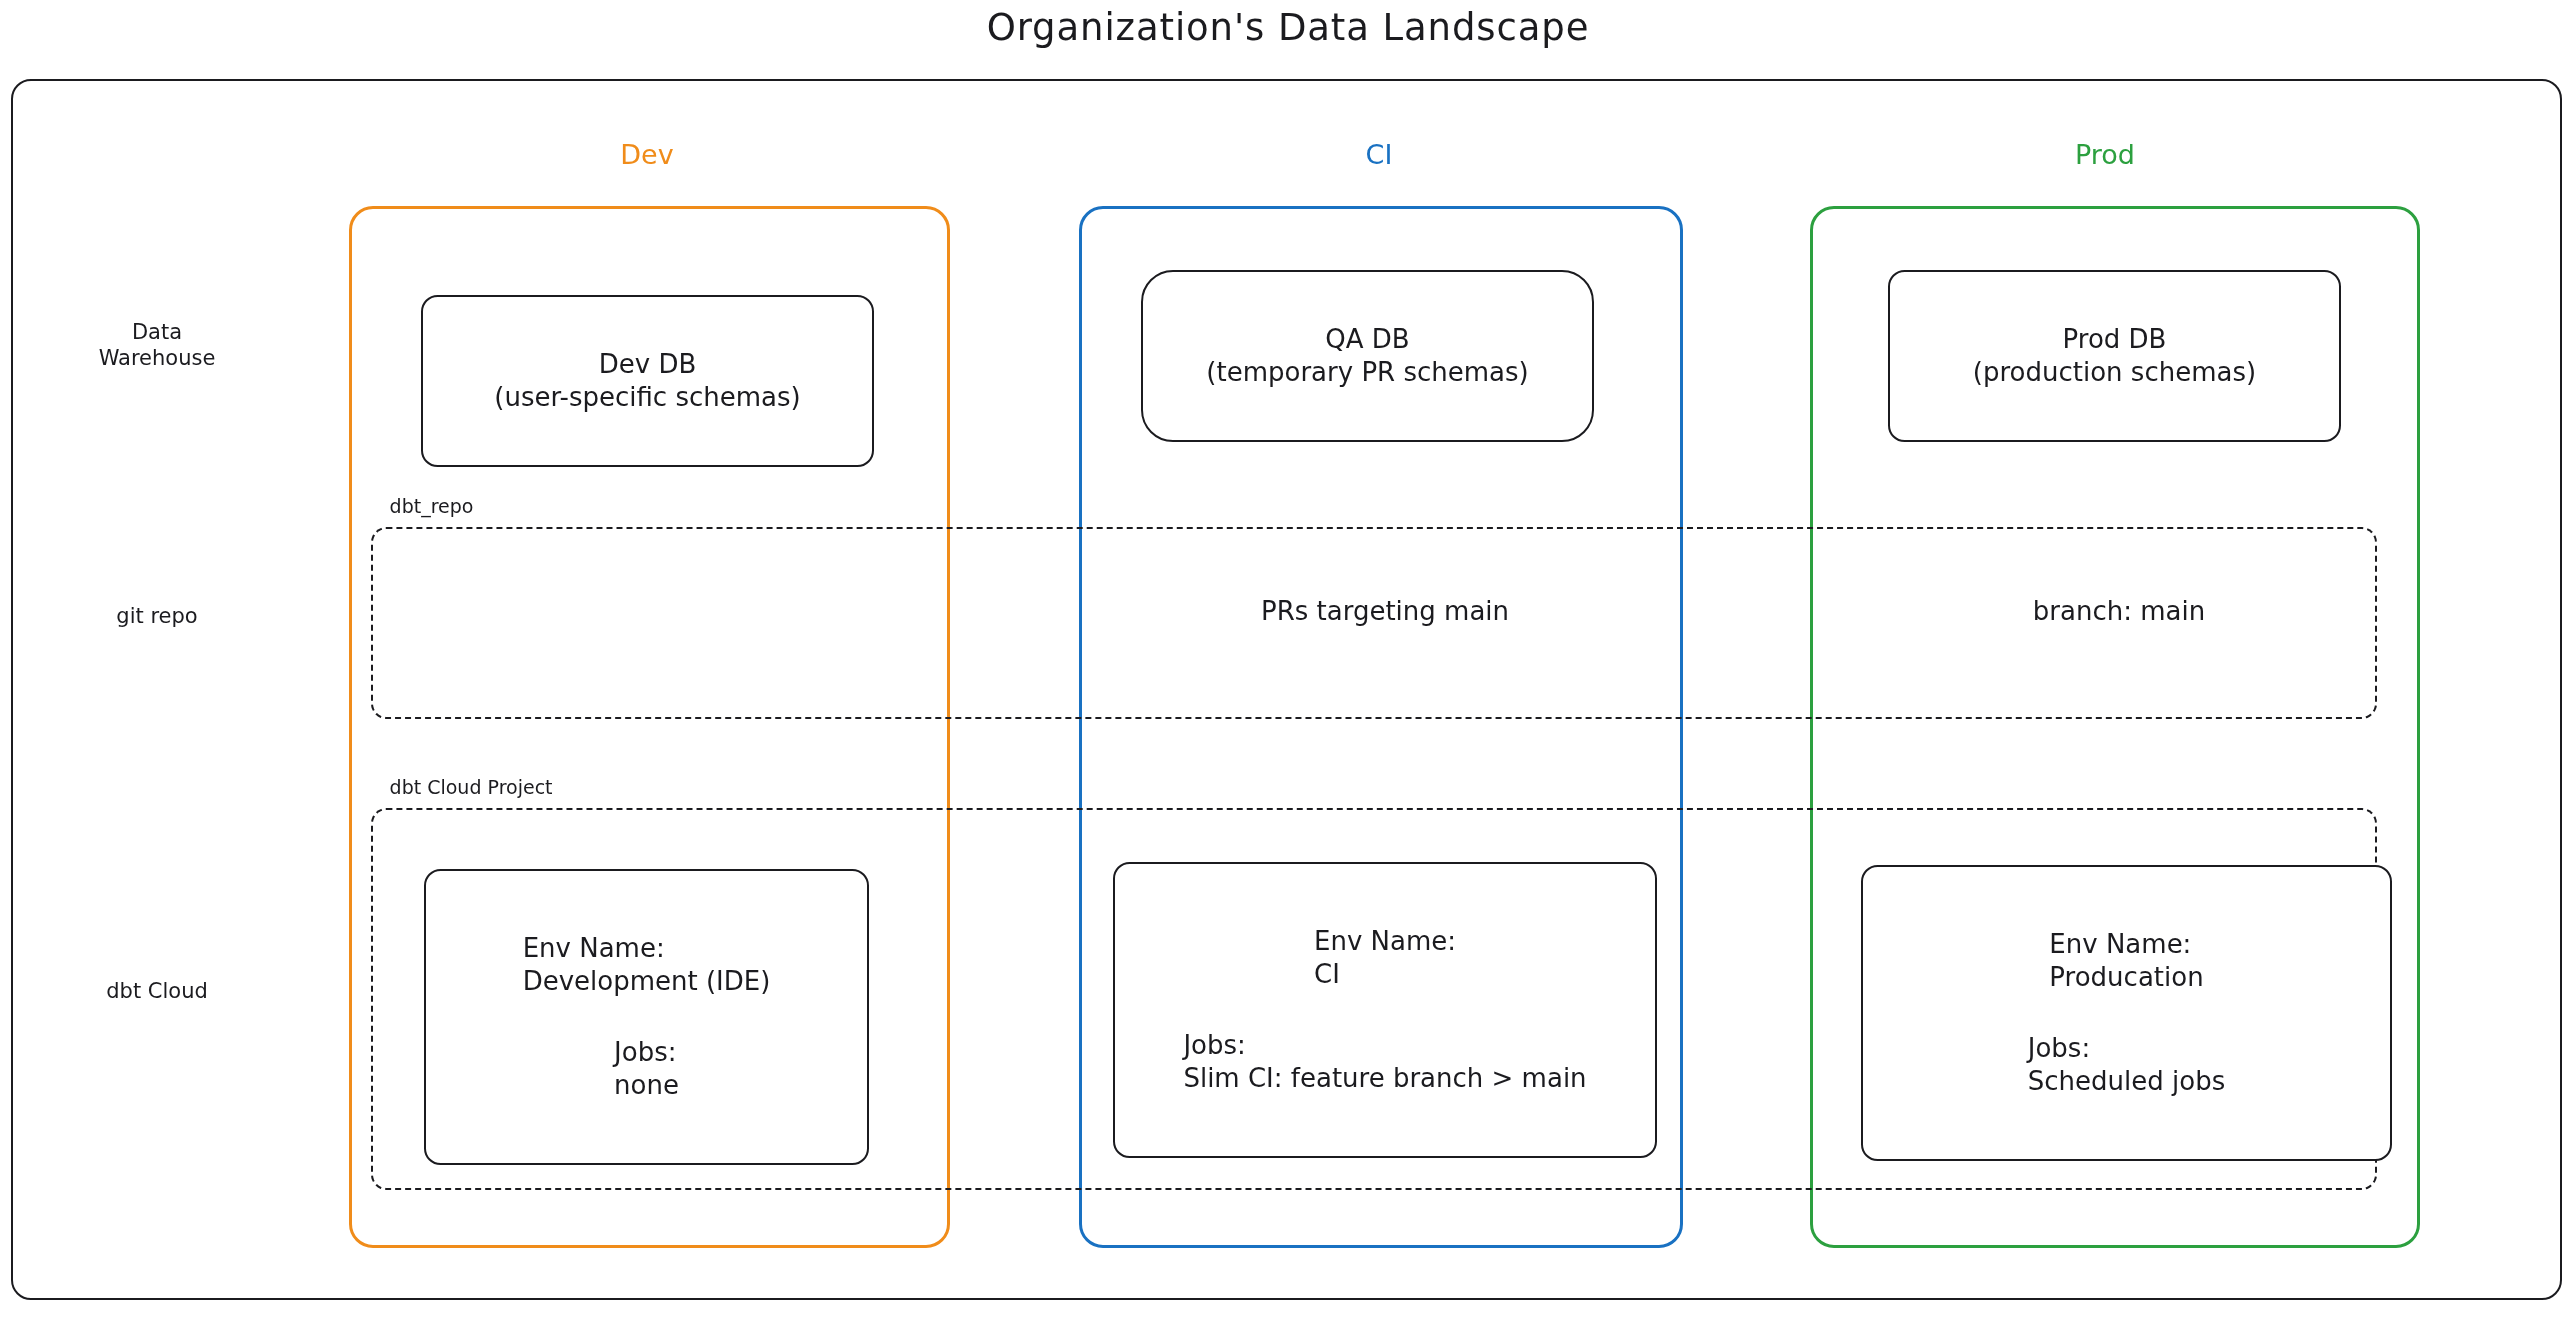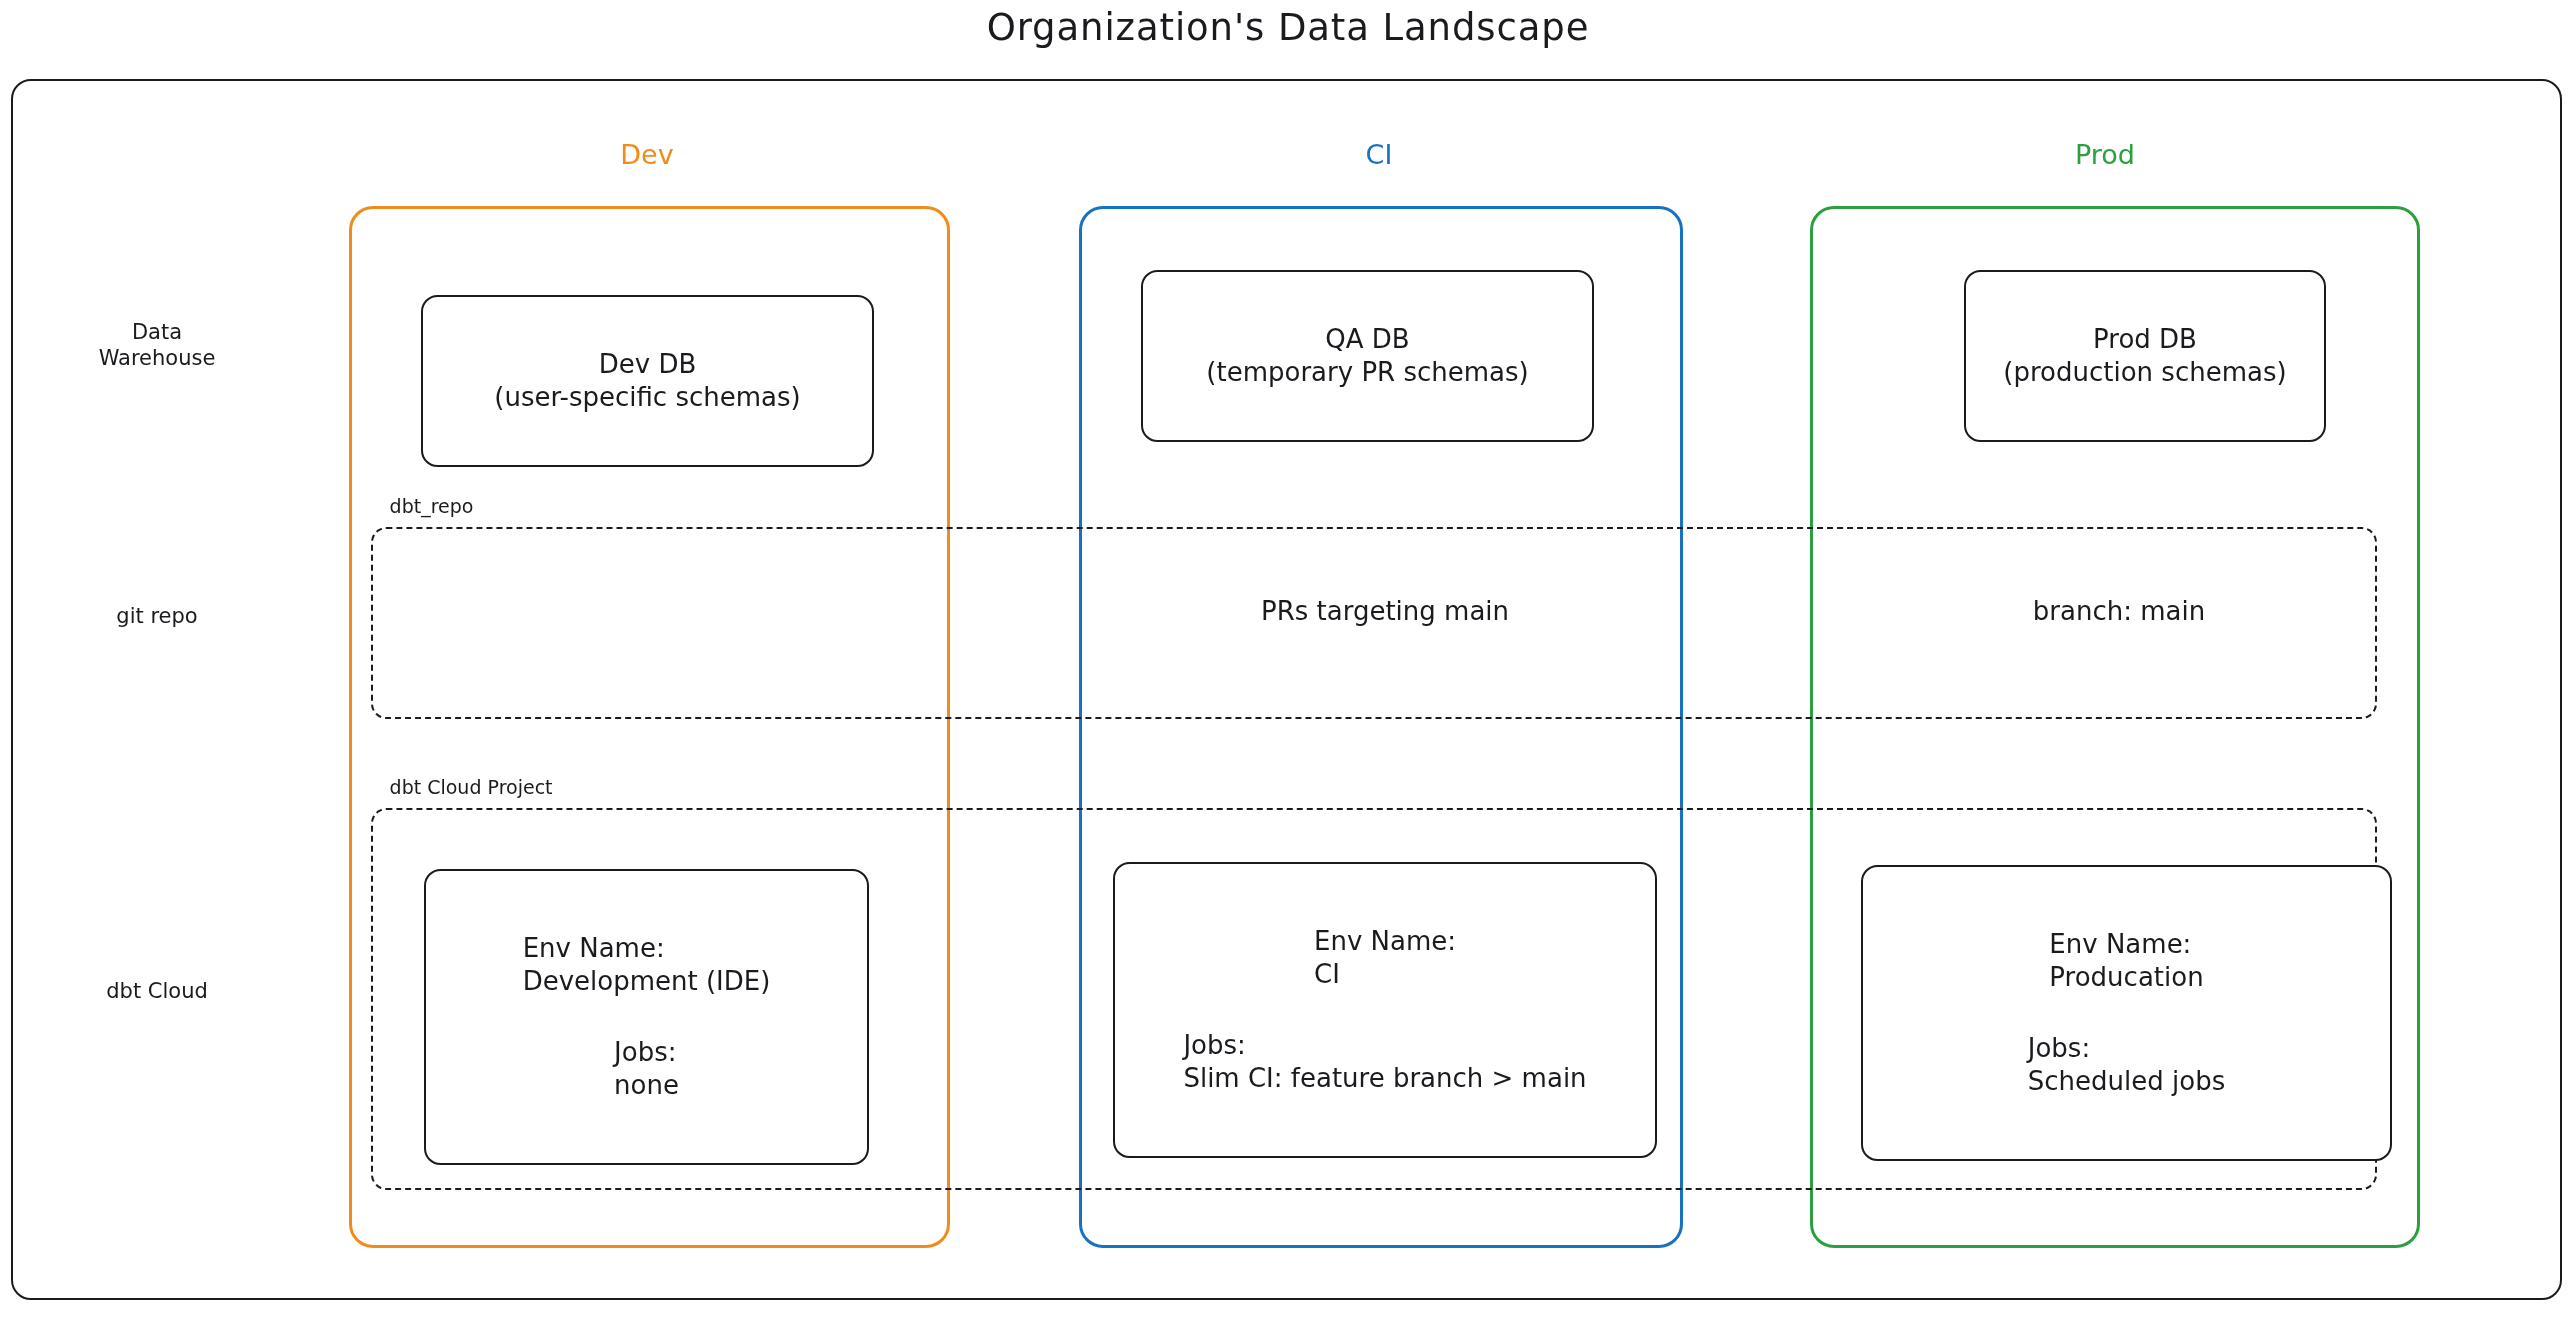--- a/index.html
+++ b/index.html
@@ -125,22 +125,22 @@
     align-items: center;
     justify-content: center;
     text-align: center;
     font-size: 26px;
     line-height: 1.28;
     color: #1b1b1f;
   }
 
   
   .card.dw-dev  { left: 421px;  top: 270px; width: 453px; height: 172px; margin-top: 25px; }
-  .card.dw-ci   { left: 1141px; top: 270px; width: 453px; height: 172px; }
-  .card.dw-prod { left: 1964px; top: 270px; width: 362px; height: 172px; }
+  .card.dw-ci   { left: 1141px; top: 270px; width: 453px; height: 172px; border-radius: 32px; }
+  .card.dw-prod { left: 1888px; top: 270px; width: 453px; height: 172px; }
 
   
   .card.dc-dev  { left: 424px;  top: 869px; width: 445px; height: 296px; }
   .card.dc-ci   { left: 1113px; top: 862px; width: 544px; height: 296px; }
   .card.dc-prod { left: 1861px; top: 865px; width: 531px; height: 296px; }
 
   .card-line { display: block; white-space: pre-line; }
 
   .card-block + .card-block { margin-top: 37px; }
   .card-block {

